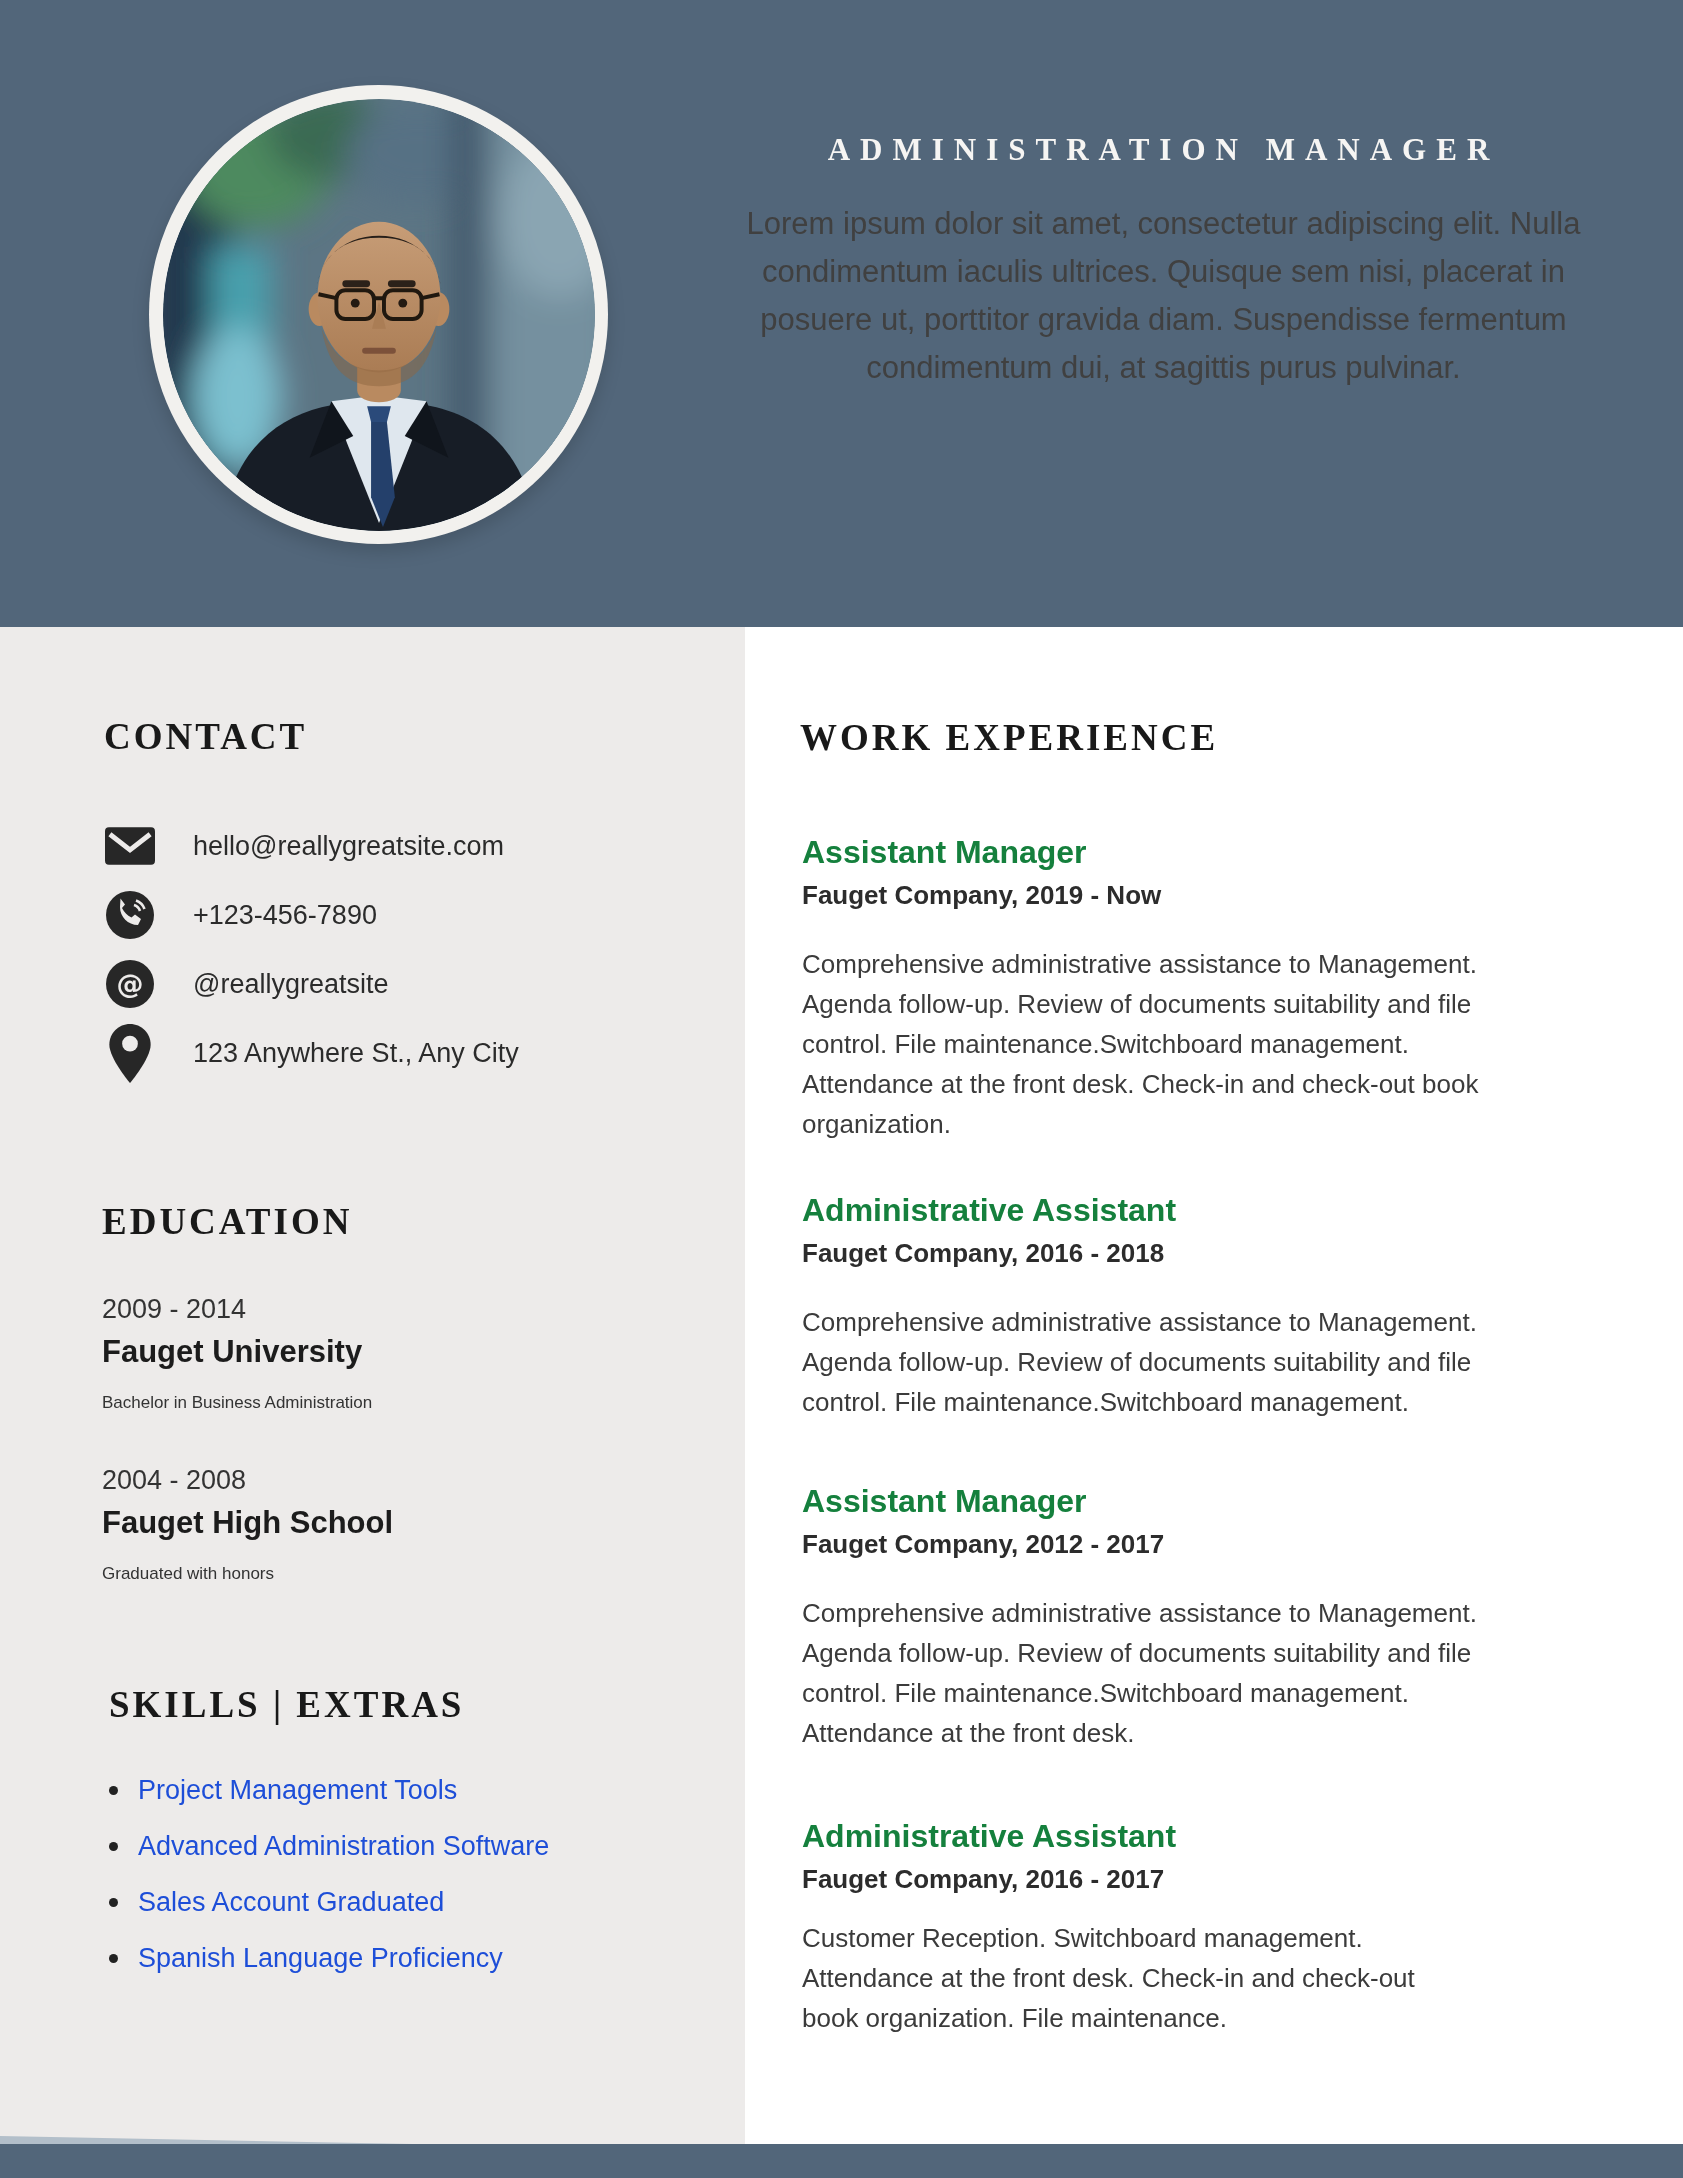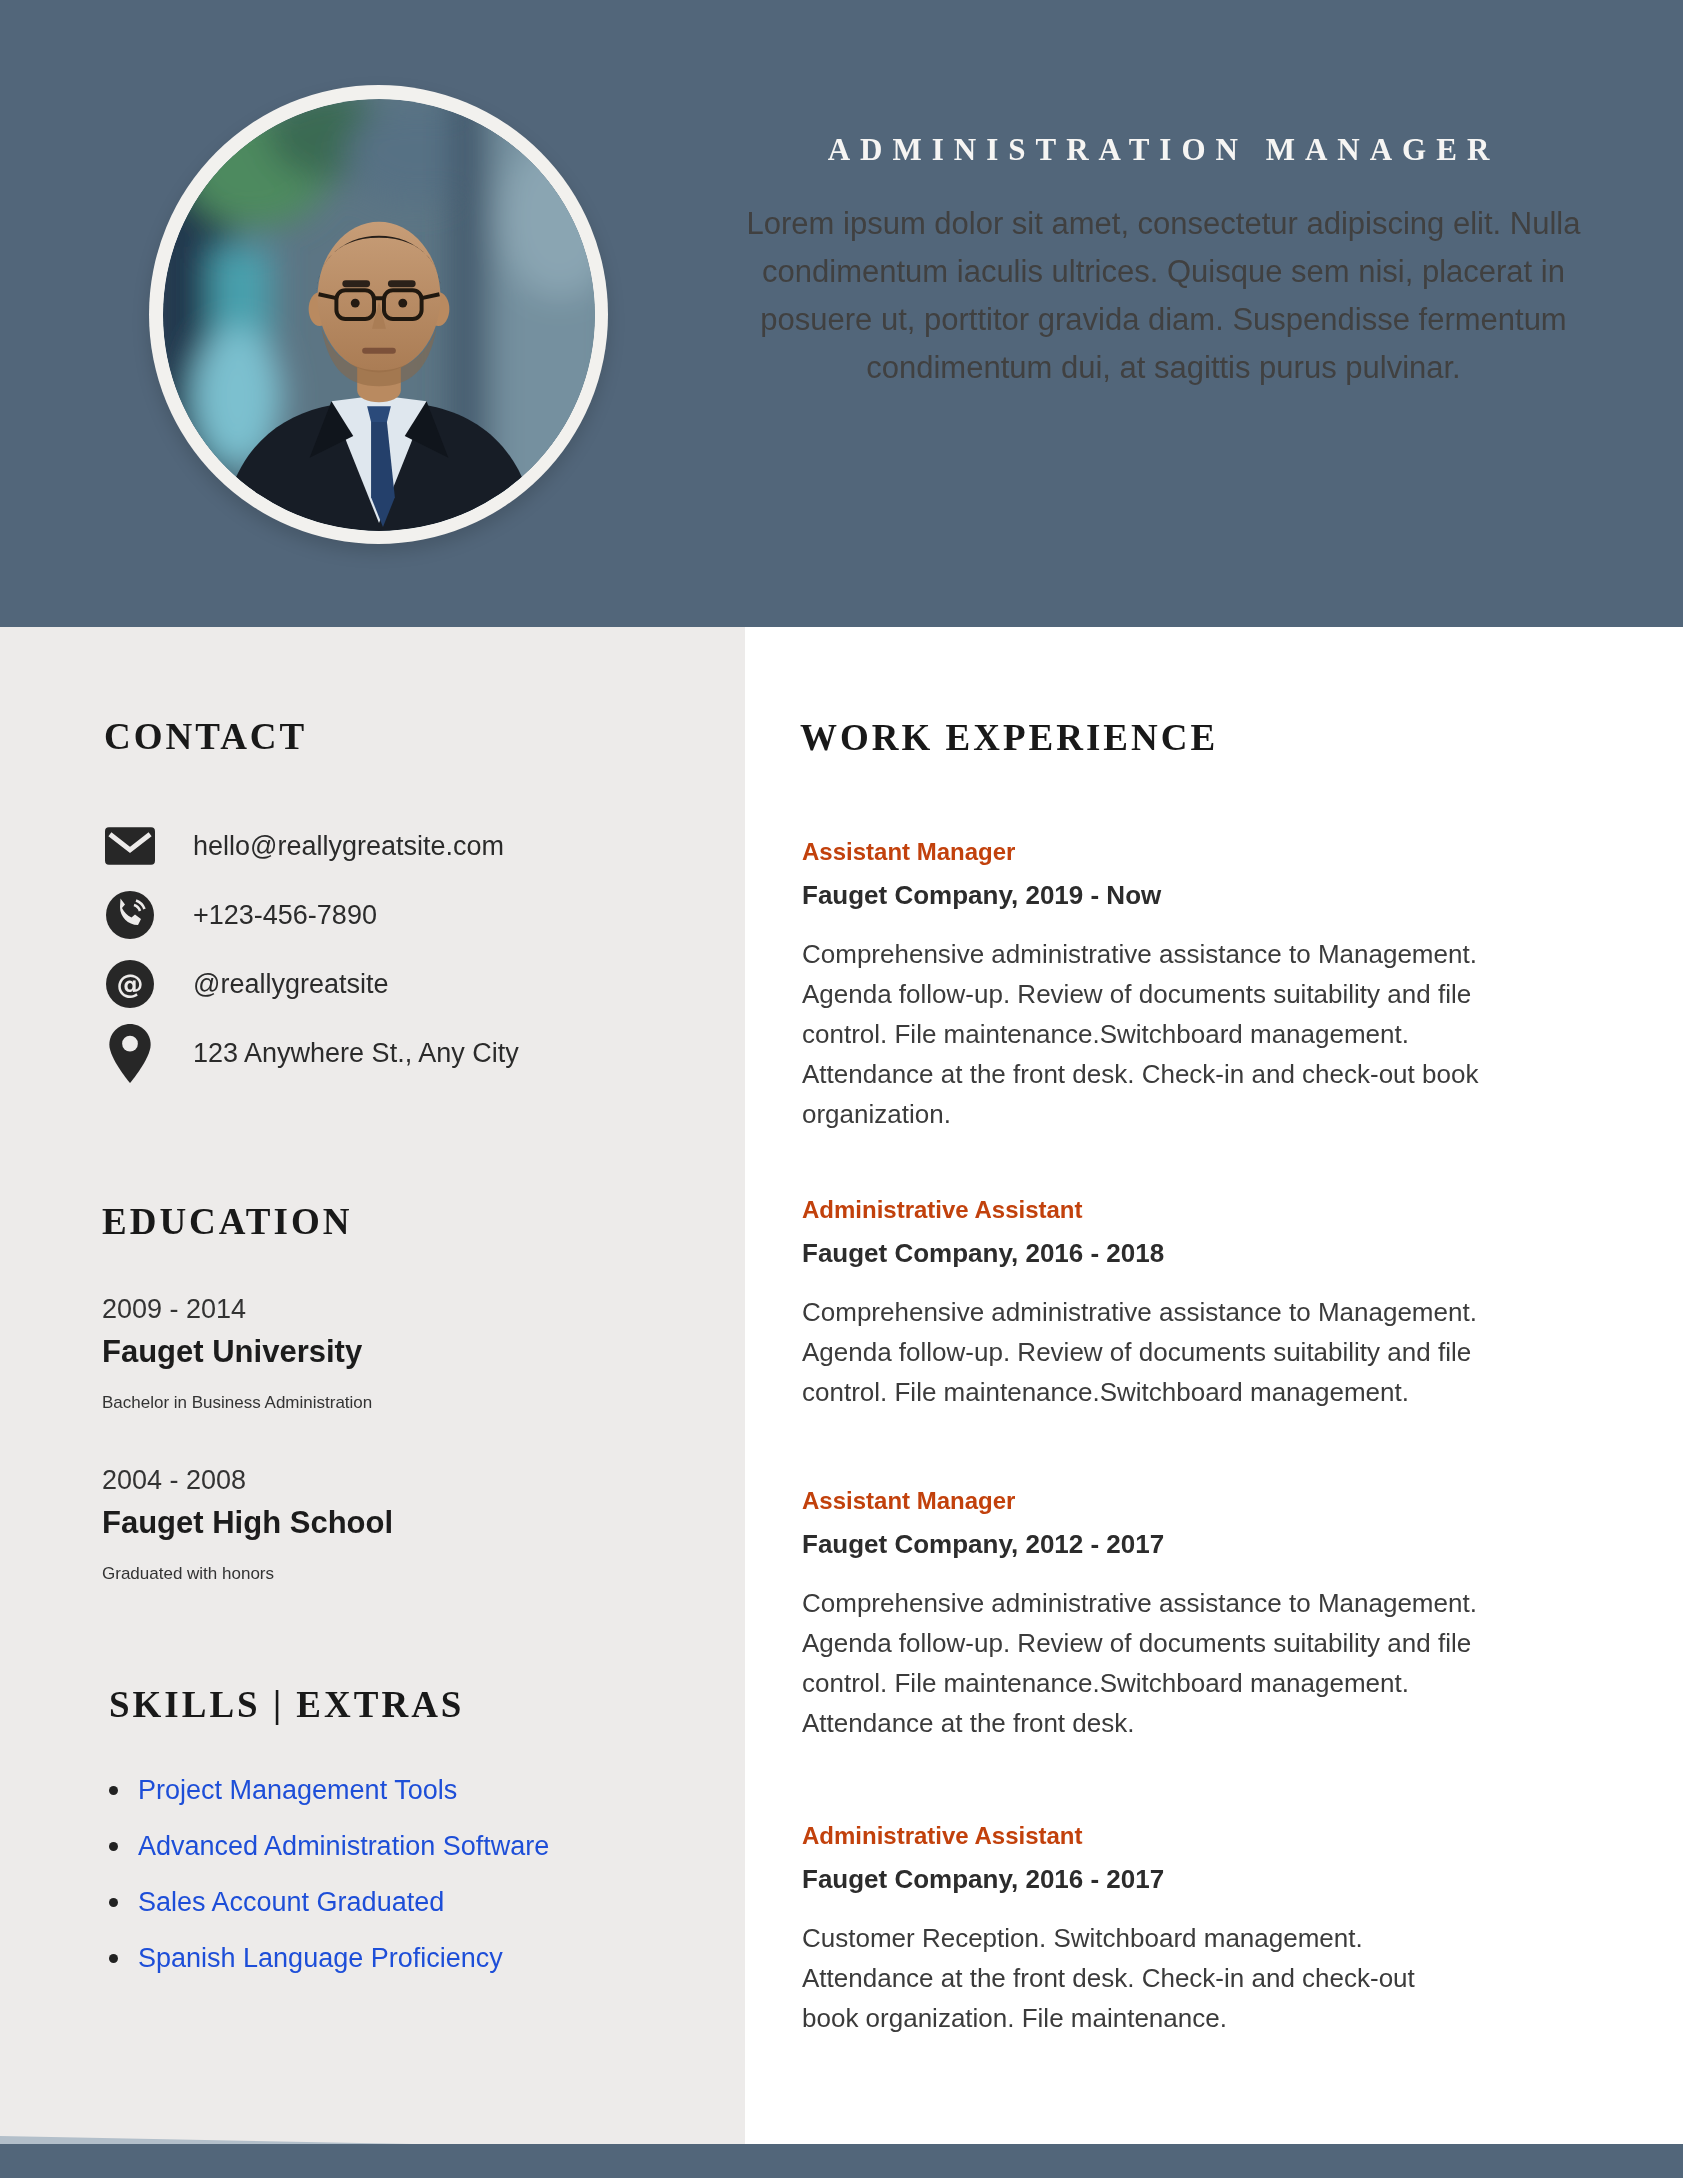--- a/index.html
+++ b/index.html
@@ -51,23 +51,23 @@
   .skills { position:absolute; left:109px; top:1683px; width:594px; }
   .skills-list { margin-top:48px; }
   .s-item { display:flex; align-items:center; height:30px; margin-bottom:26px; }
   .s-bullet { width:9px; height:9px; border-radius:50%; background:#222222; margin-right:20px; flex:0 0 9px; }
   .s-text { font-size:27px; color:#1d4ed8; }
 
   
   .work-heading { position:absolute; left:800px; top:716px; }
   .job { position:absolute; left:802px; width:804px; }
   .job1 { top:832px; } .job2 { top:1190px; } .job3 { top:1481px; } .job4 { top:1816px; }
-  .job-title   { font-size:24px; line-height:40px; font-weight:bold; color:#c2410c; }
+  .job-title   { font-size:32px; line-height:40px; font-weight:bold; color:#15803d; }
   .job-company { font-size:26px; line-height:34px; font-weight:bold; color:#2c2c2c; margin-top:6px; }
-  .job-desc    { font-size:26px; line-height:40px; color:#3b3b3b; margin-top:22px; }
+  .job-desc    { font-size:26px; line-height:40px; color:#3b3b3b; margin-top:32px; }
   .job4 .job-desc { margin-top:22px; }
 </style>
 </head>
 <body>
 
 <div class="page">
 
   <div class="header-band"></div>
   <div class="sidebar-band"></div>
   <div class="bar-highlight"></div>

